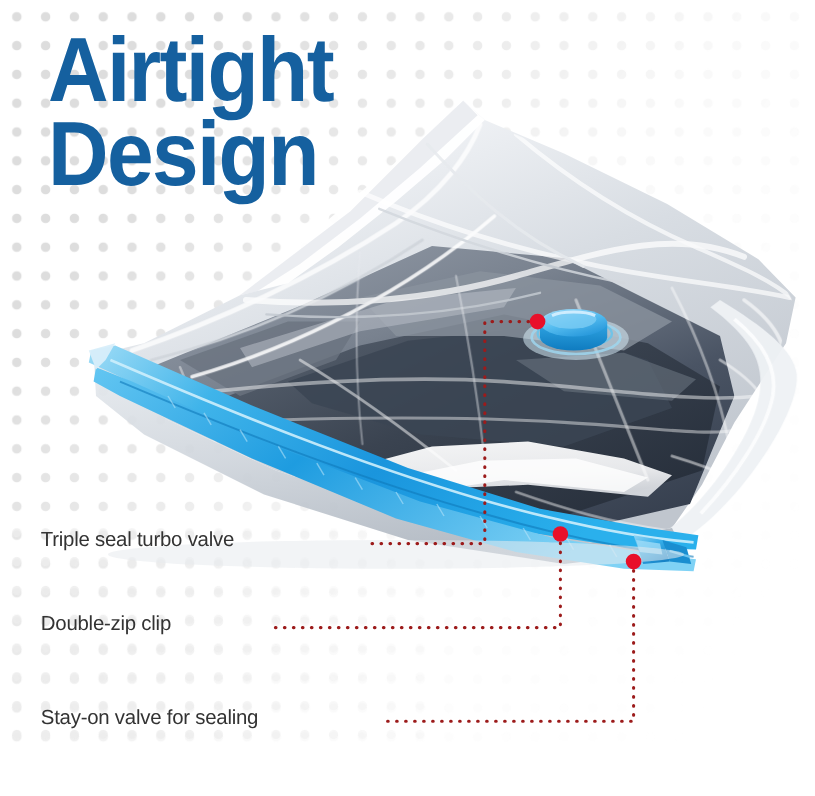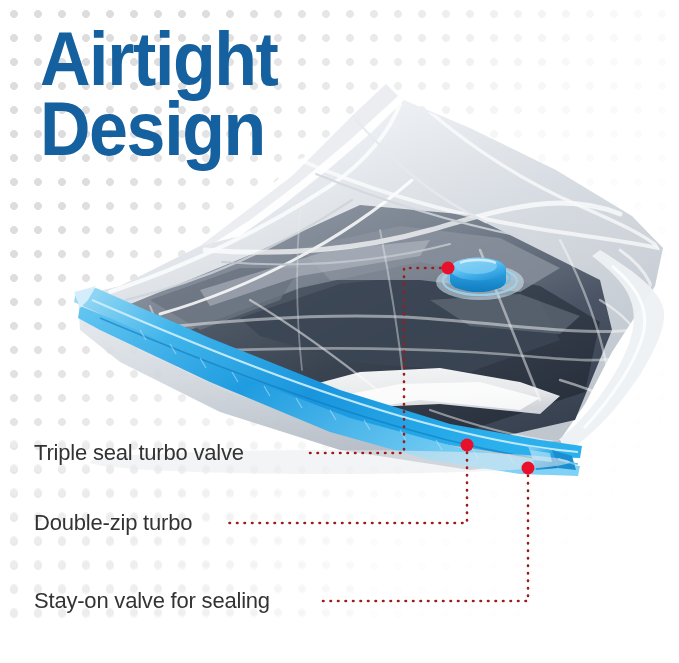--- a/index.html
+++ b/index.html
@@ -68,21 +68,21 @@
     left: 0; top: 0;
     width: 679px; height: 663px;
     z-index: 3;
   }
 
   
   .callout-label {
     position: absolute;
     z-index: 8;
     font-family: "Liberation Sans", sans-serif;
-    font-size: 22px;
+    font-size: 17px;
     color: #333333;
     white-space: nowrap;
     letter-spacing: -0.2px;
   }
   #label-valve { left: 34px; top: 440px; }
   #label-zip   { left: 34px; top: 510px; }
   #label-clip  { left: 34px; top: 588px; }
 
   .leaders { position: absolute; left:0; top:0; width:679px; height:663px; z-index: 9; }
 </style>
@@ -288,16 +288,16 @@
       <circle cx="528" cy="468" r="6.5" fill="#e8102a"></circle>
     </g>
   </svg>
 
   <div class="headline">
     <span class="hl-line" style="color: rgb(21, 96, 159);">Airtight</span>
     <span class="hl-line" style="color: rgb(21, 96, 159);">Design</span>
   </div>
 
   <div class="callout-label" id="label-valve">Triple seal turbo valve</div>
-  <div class="callout-label" id="label-zip">Double-zip turbo</div>
+  <div class="callout-label" id="label-zip">Double-zip clip</div>
   <div class="callout-label" id="label-clip">Stay-on valve for sealing</div>
 
 </div>
 
 </body></html>

